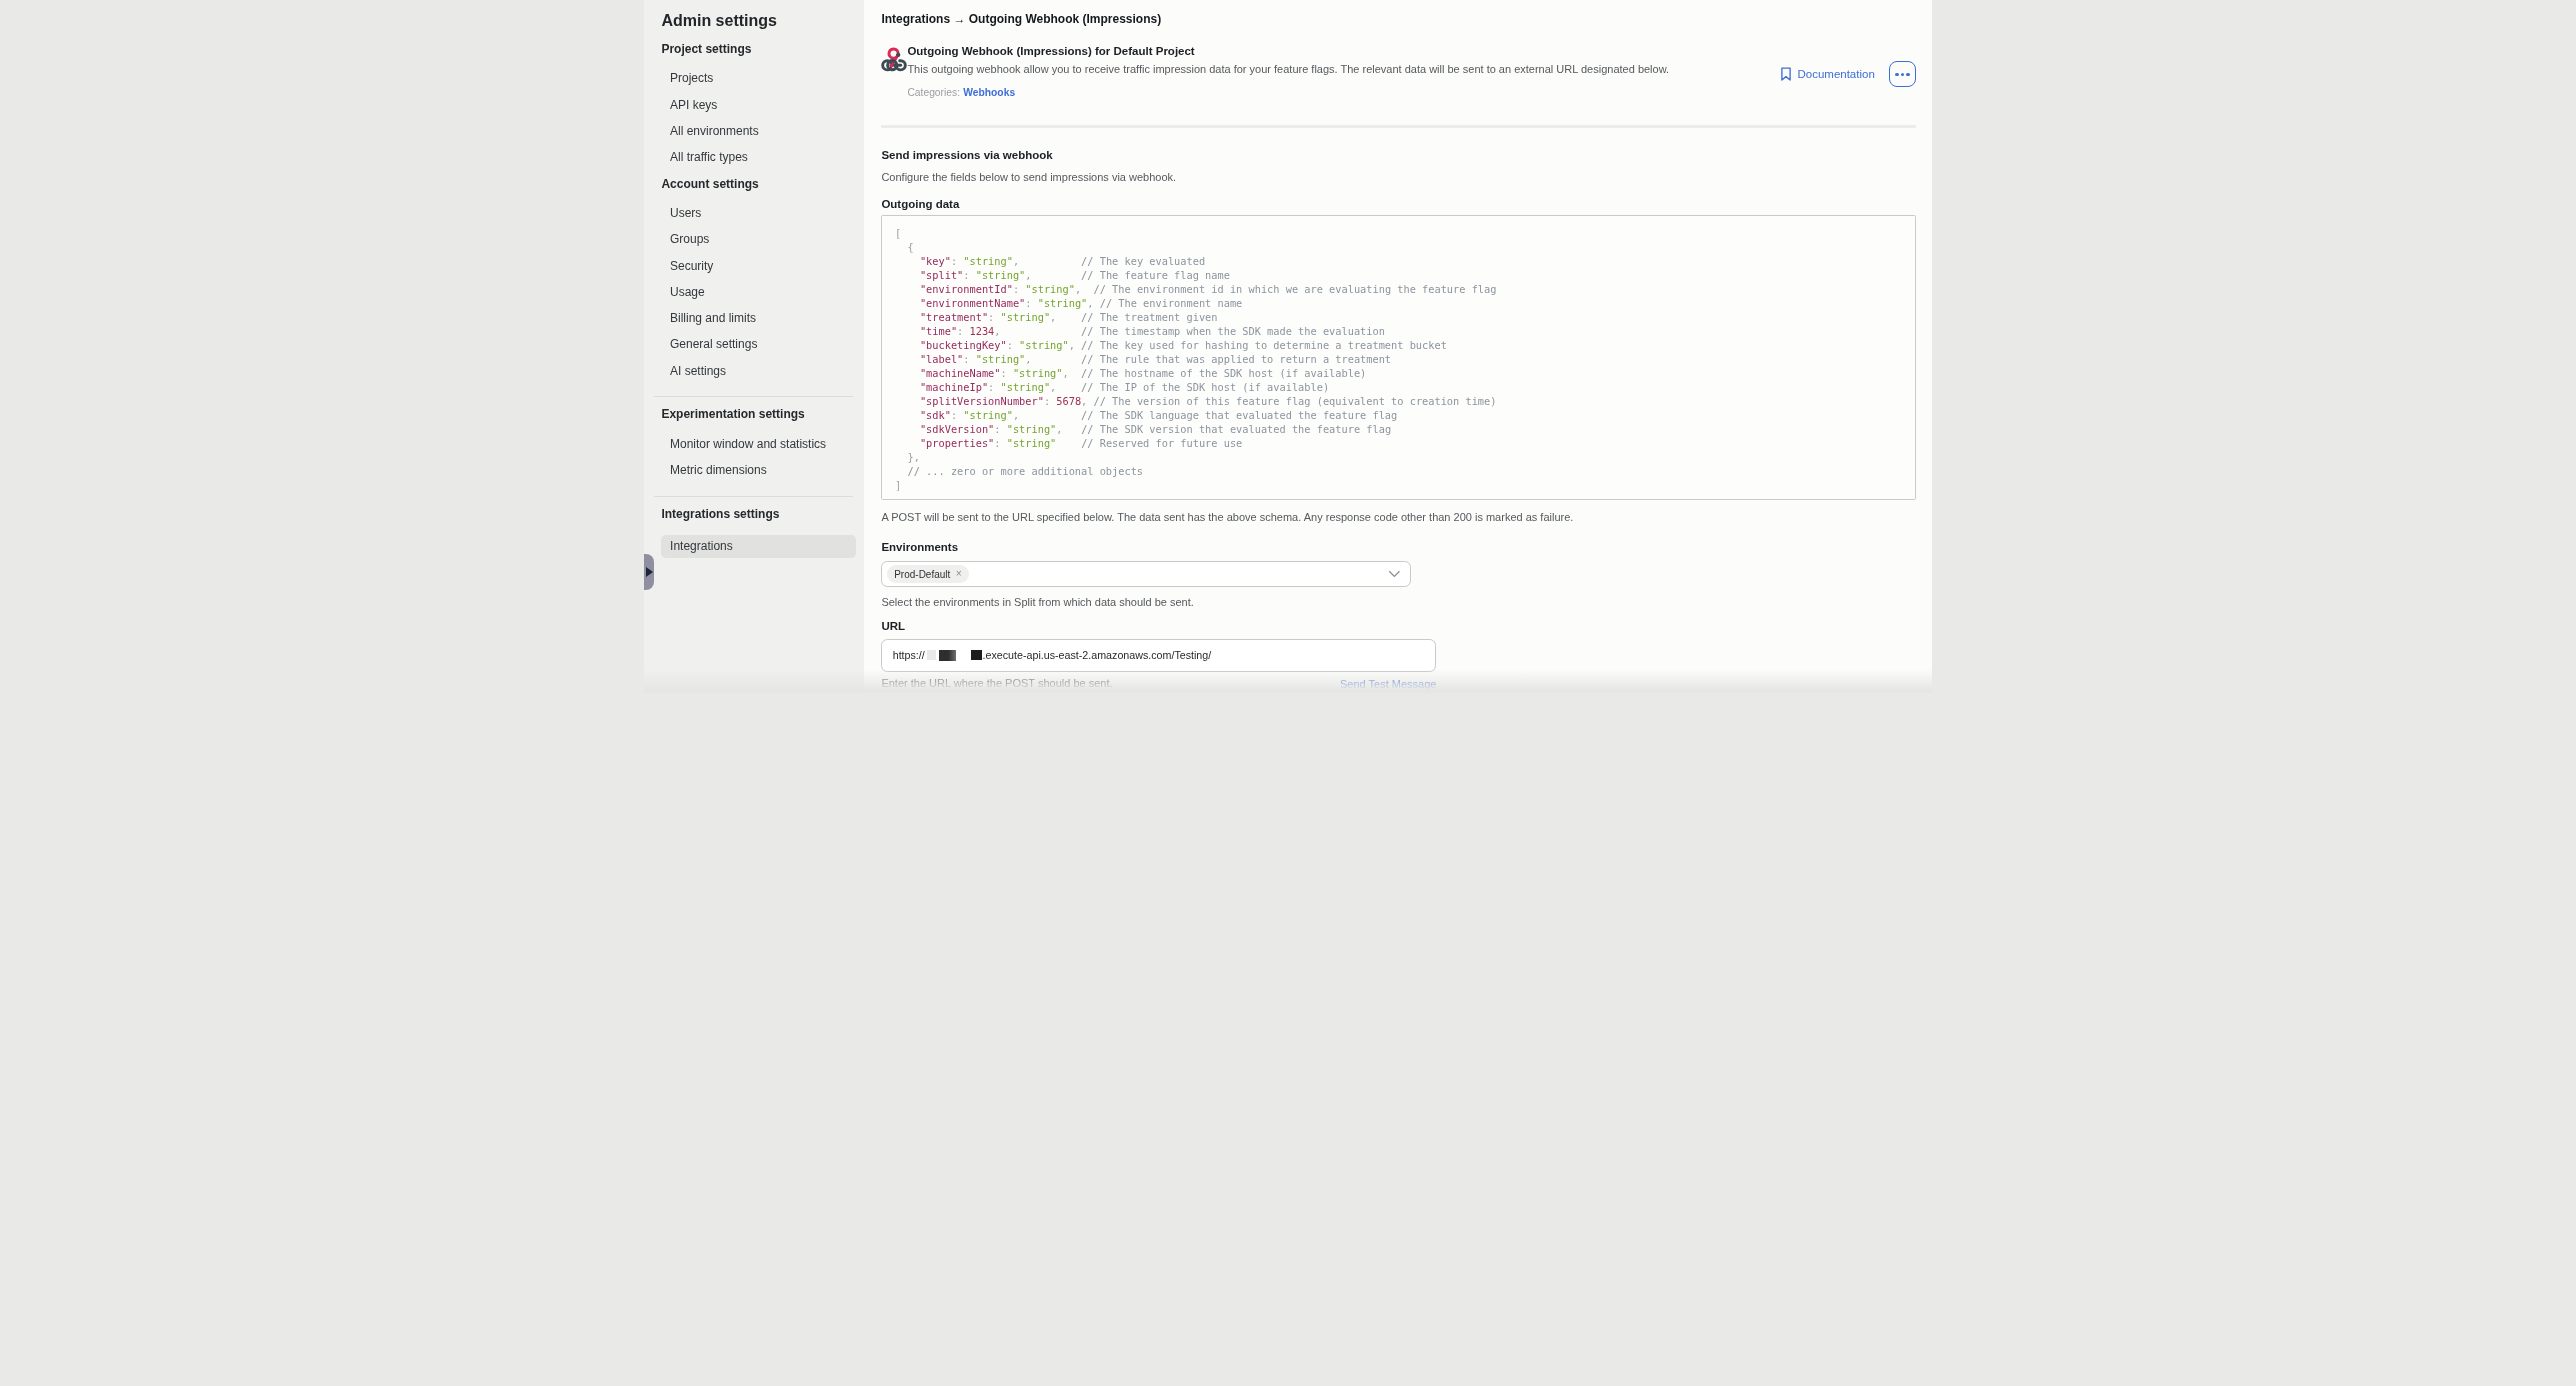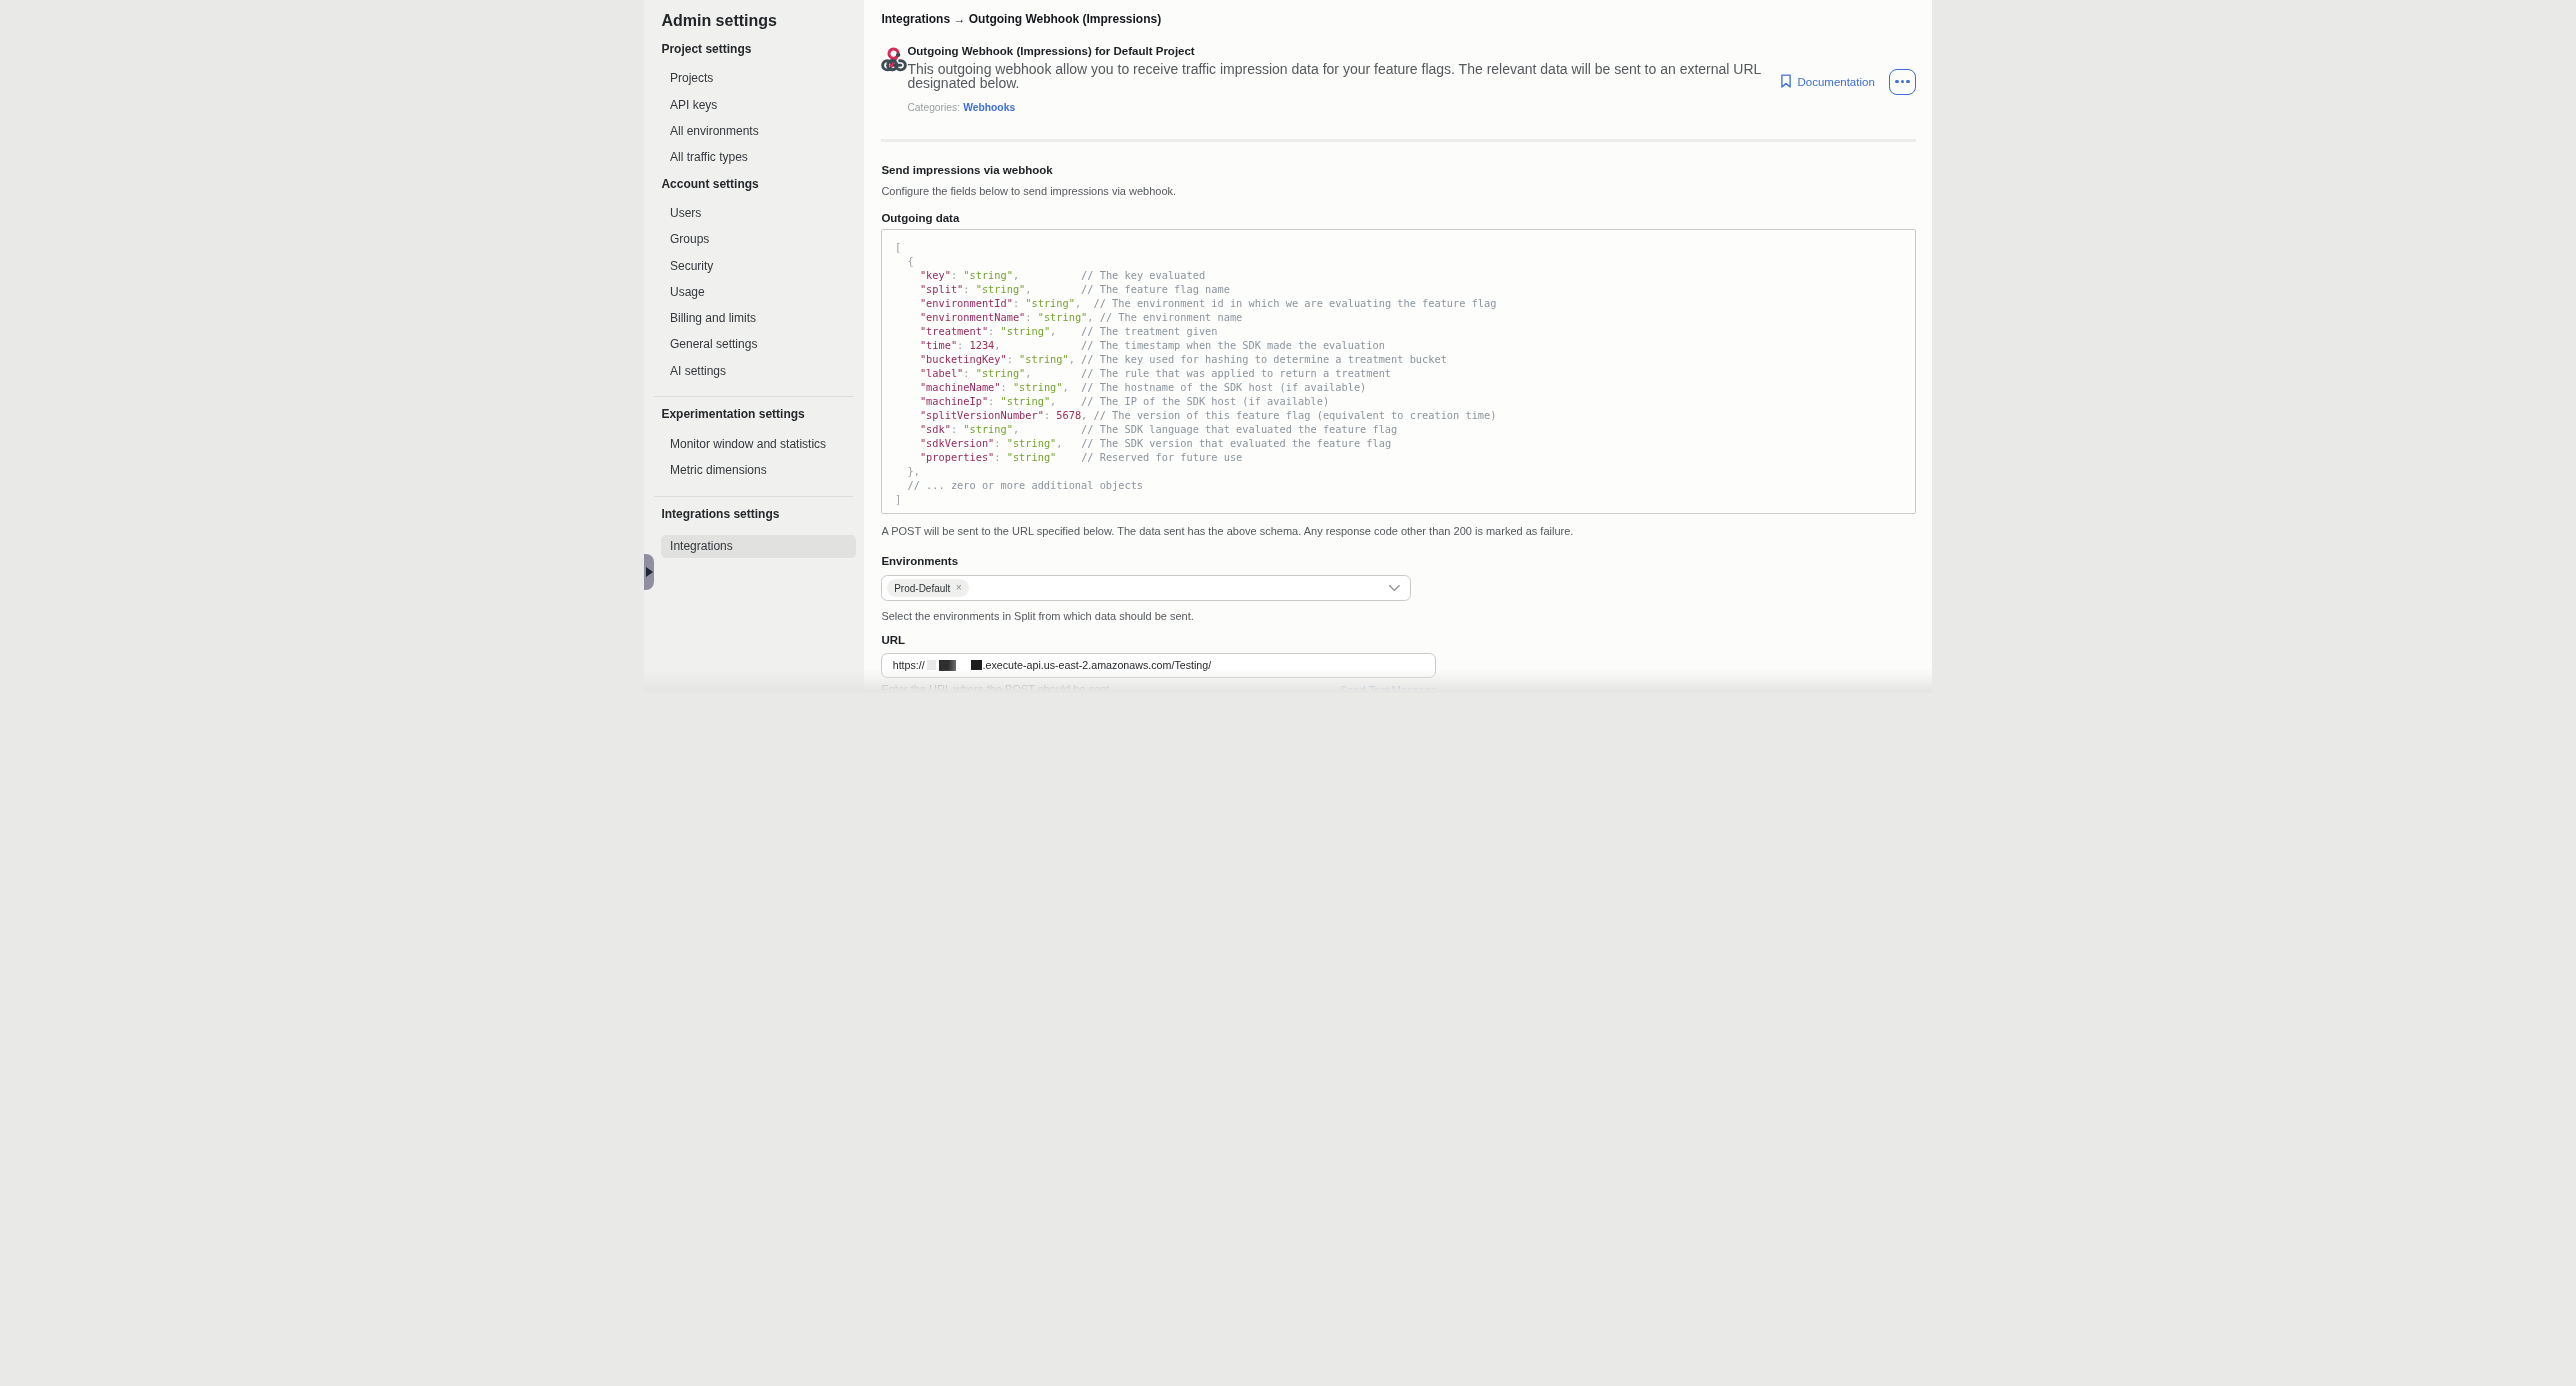--- a/index.html
+++ b/index.html
@@ -23,21 +23,21 @@
   .collapse-handle .tri { width:0; height:0; border-top:5.5px solid transparent; border-bottom:5.5px solid transparent; border-left:7.1px solid #1d2433; margin-left:1.6px; }
 
   
   .main { flex:1; padding:11px 16px 0 17.4px; position:relative; }
   .breadcrumb { font-size:12px; font-weight:700; color:#15191d; line-height:17.4px; }
 
   .info-row { display:flex; margin-top:16px; }
   .webhook-icon { width:26px; height:26px; flex:0 0 26px; margin-top:1.6px; }
   .info-text { margin-left:0; flex:1; }
   .info-title { font-size:11.5px; font-weight:700; color:#1c2024; line-height:14.2px; }
-  .info-desc { font-size:14px; color:#55595d; line-height:14.2px; margin-top:3.2px; }
+  .info-desc { font-size:11px; color:#55595d; line-height:14.2px; margin-top:3.2px; }
   .info-cats { font-size:10.3px; color:#9b9ea2; margin-top:10.3px; line-height:13.4px; }
   .cat-link { color:#3e6ed8; font-weight:600; text-decoration:none; cursor:pointer; margin-left:3.2px; }
 
   .actions { display:flex; align-items:center; gap:14.2px; margin-top:4.7px; }
   .doc-link { display:flex; align-items:center; gap:5.5px; color:#3e6ed8; font-size:11.5px; cursor:pointer; }
   .more-btn { width:27px; height:26px; border:1.2px solid #3e6ed8; border-radius:8px; background:transparent; display:flex; align-items:center; justify-content:center; gap:2.4px; cursor:pointer; }
   .more-btn i { width:3.2px; height:3.2px; border-radius:50%; background:#3e6ed8; display:block; }
 
   .divider { height:3.2px; background:#ececea; margin-top:25px; }
 
@@ -58,21 +58,21 @@
   .env-label { margin-top:16px; }
 
   .select-box { width:530px; height:26px; margin-top:7.1px; background:#fff; border:0.8px solid #c9cac8; border-radius:6.3px; display:flex; align-items:center; padding:0 9.5px 0 4.7px; cursor:pointer; }
   .chip { background:#efefee; border-radius:9.5px; height:18px; display:flex; align-items:center; padding:0 7.1px; font-size:10px; color:#2e3236; }
   .chip-x { margin-left:5.5px; color:#8a8e92; font-size:10.3px; line-height:10.3px; cursor:pointer; }
   .select-box .chev { margin-left:auto; }
 
   .help-text { font-size:11px; color:#55595d; line-height:13.4px; margin-top:8.7px; }
   .url-label { margin-top:9.5px; }
 
-  .url-input { width:555px; height:25px; margin-top:5.5px; background:#fff; border:0.8px solid #c9cac8; border-radius:6.3px; display:flex; align-items:center; padding:0 10.3px; font-size:10.7px; color:#26292c; }
+  .url-input { width:555px; height:33px; margin-top:5.5px; background:#fff; border:0.8px solid #c9cac8; border-radius:6.3px; display:flex; align-items:center; padding:0 10.3px; font-size:10.7px; color:#26292c; }
   .redact-a { display:inline-block; width:8.7px; height:10.3px; background:#e9e9e9; margin-left:2.4px; }
   .redact-b { display:inline-block; width:17.4px; height:11px; background:linear-gradient(90deg,#2e2e2e 55%,#6f6f6f 100%); margin-left:3.2px; }
   .redact-c { display:inline-block; width:10.3px; height:10.3px; background:#1d1d1d; margin-left:15px; margin-right:0.8px; }
 
   .url-help-row { width:555px; display:flex; justify-content:space-between; align-items:center; margin-top:5.5px; }
   .url-help-row .help-text { margin-top:0; }
   .send-test { color:#3e6ed8; font-size:11px; cursor:pointer; }
 
   .bottom-fade { position:absolute; left:0; right:0; bottom:0; height:24px; background:linear-gradient(180deg, rgba(233,233,231,0) 0%, #e6e6e4 90%); pointer-events:none; }
 </style>

